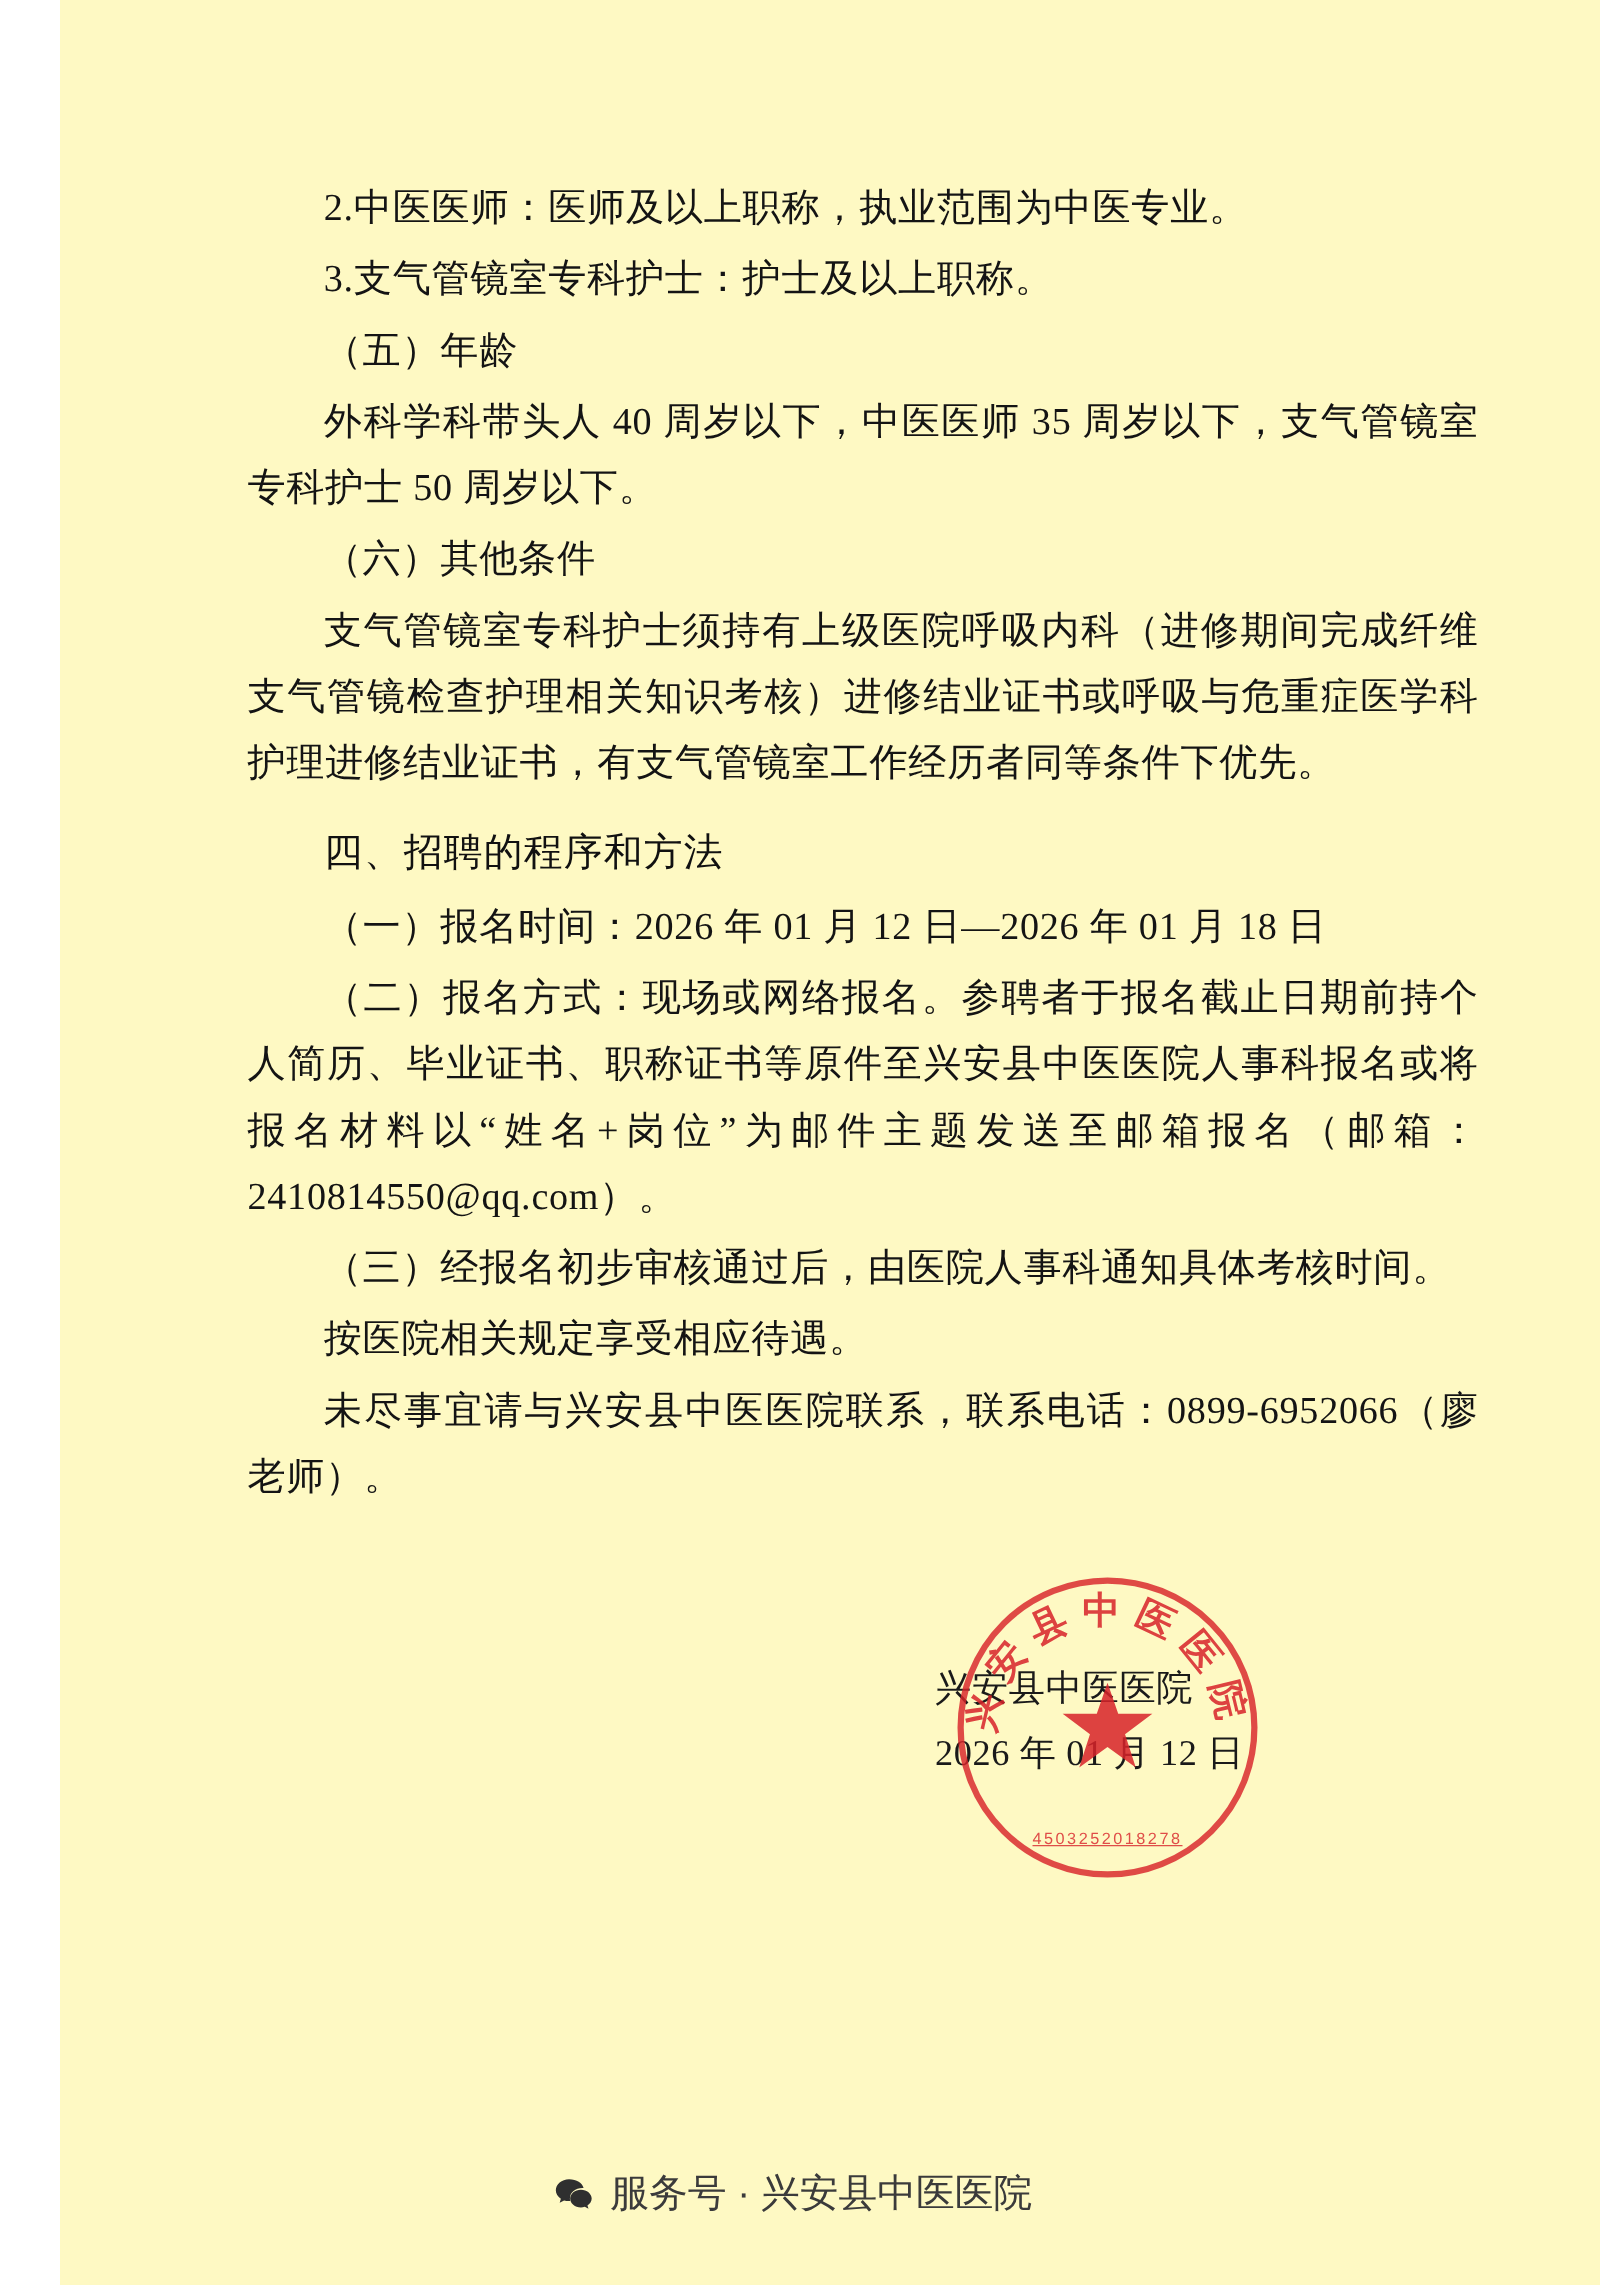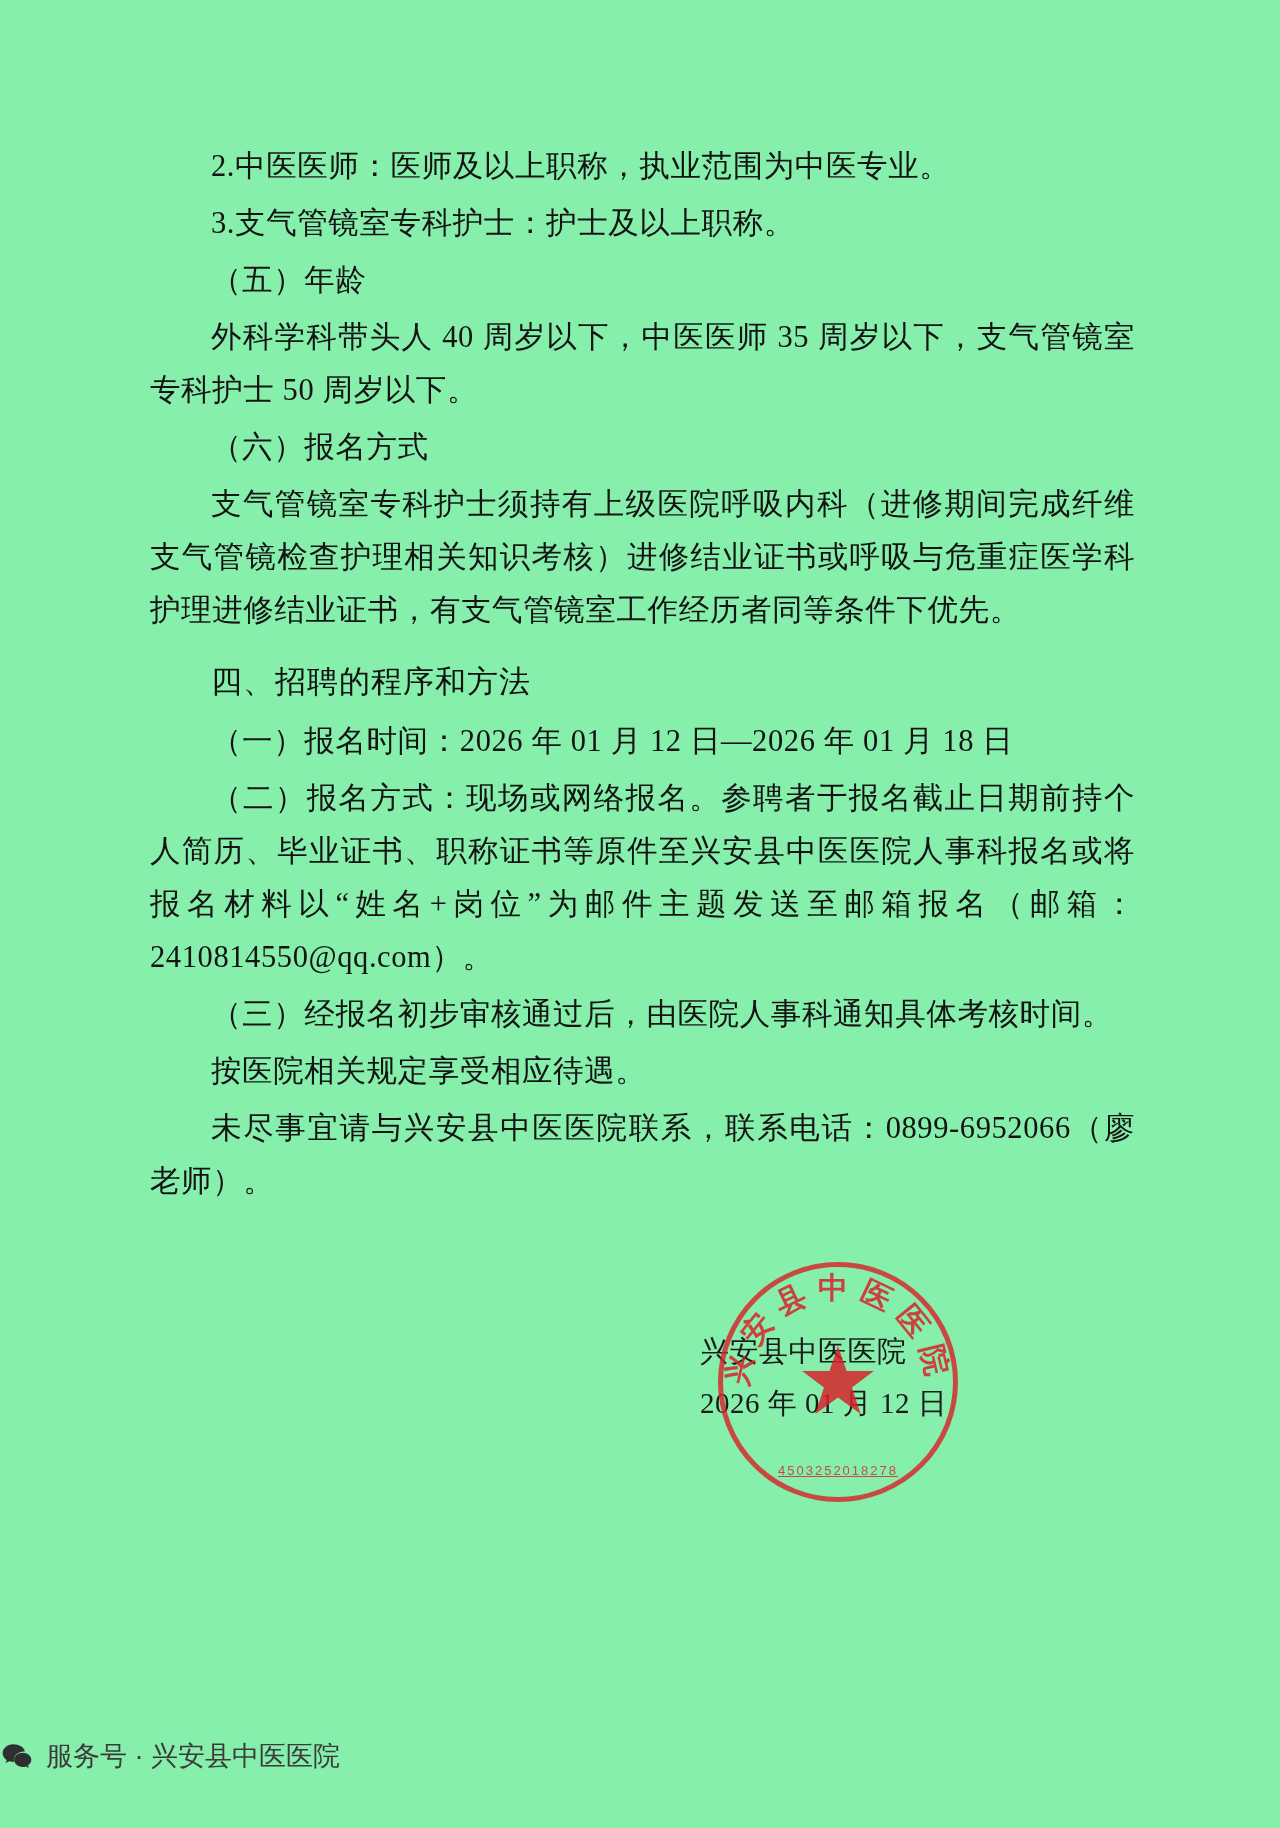--- a/index.html
+++ b/index.html
@@ -12,21 +12,22 @@
     background: #ffffff;
     font-family: "Liberation Serif", "DejaVu Serif", serif;
     color: #1a1a1a;
     position: relative;
     overflow: hidden;
   }
 
   .page {
     position: absolute;
     inset: 0;
-    background: #86efac;
+    background: #fef9c3;
+    margin-left: 48px;
   }
 
   .doc-body {
     position: absolute;
     left: 150px;
     top: 140px;
     width: 985px;
   }
 
   .para {
@@ -115,23 +116,24 @@
     line-height: 52px;
     color: #1a1a1a;
     letter-spacing: 0.5px;
   }
 
   .footer {
     position: absolute;
     left: 0;
     bottom: 48px;
     width: 100%;
+    text-align: center;
     padding-right: 60px;
     box-sizing: border-box;
-    font-size: 27px;
+    font-size: 31px;
     color: #3b3b3b;
     font-family: "Liberation Sans", "DejaVu Sans", sans-serif;
   }
   .footer-inner {
     display: inline-flex;
     align-items: center;
     gap: 12px;
   }
   .wechat-icon {
     display: inline-block;
@@ -143,21 +145,21 @@
 </head>
 <body>
 
 <div class="page">
 
   <div class="doc-body">
     <p class="para indent">2.中医医师：医师及以上职称，执业范围为中医专业。</p>
     <p class="para indent">3.支气管镜室专科护士：护士及以上职称。</p>
     <p class="para indent">（五）年龄</p>
     <p class="para indent">外科学科带头人 40 周岁以下，中医医师 35 周岁以下，支气管镜室专科护士 50 周岁以下。</p>
-    <p class="para indent">（六）报名方式</p>
+    <p class="para indent">（六）其他条件</p>
     <p class="para indent">支气管镜室专科护士须持有上级医院呼吸内科（进修期间完成纤维支气管镜检查护理相关知识考核）进修结业证书或呼吸与危重症医学科护理进修结业证书，有支气管镜室工作经历者同等条件下优先。</p>
 
     <h2 class="heading">四、招聘的程序和方法</h2>
     <p class="para indent">（一）报名时间：2026 年 01 月 12 日—2026 年 01 月 18 日</p>
     <p class="para indent">（二）报名方式：现场或网络报名。参聘者于报名截止日期前持个人简历、毕业证书、职称证书等原件至兴安县中医医院人事科报名或将报名材料以“姓名+岗位”为邮件主题发送至邮箱报名（邮箱：2410814550@qq.com）。</p>
     <p class="para indent">（三）经报名初步审核通过后，由医院人事科通知具体考核时间。</p>
 
     <p class="para indent">按医院相关规定享受相应待遇。</p>
     <p class="para indent">未尽事宜请与兴安县中医医院联系，联系电话：0899-6952066（廖老师）。</p>
   </div>

